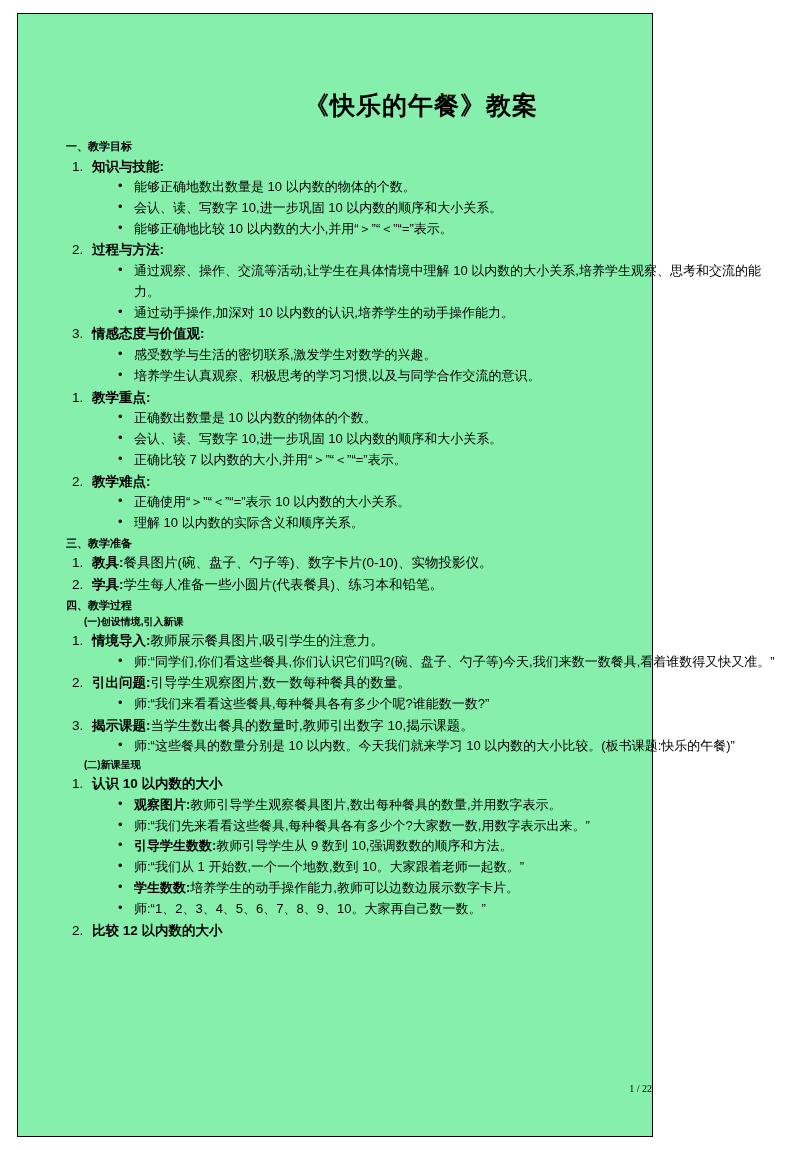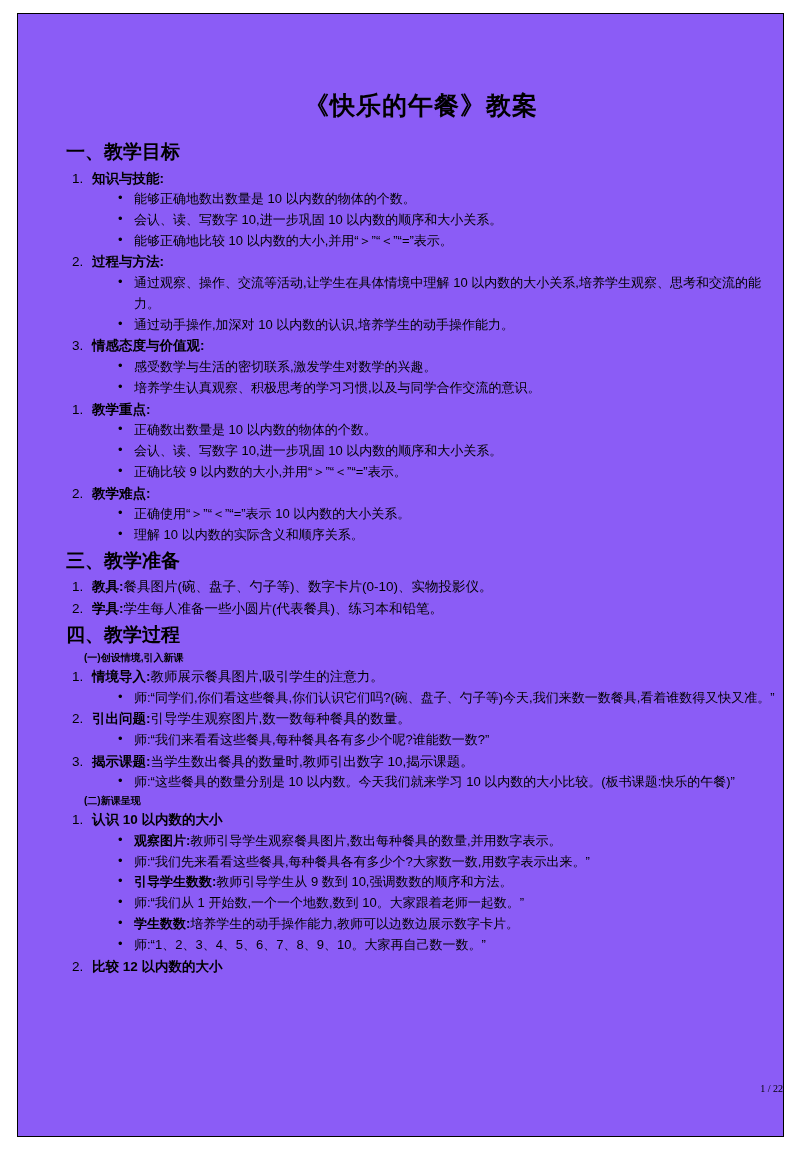--- a/index.html
+++ b/index.html
@@ -16,42 +16,42 @@
     background: #ffffff;
     position: relative;
     margin: 0 auto;
     box-sizing: border-box;
     overflow: hidden;
   }
   .sheet {
     position: absolute;
     left: 17px;
     top: 13px;
-    width: 767px;
+    width: 636px;
     height: 1124px;
     border: 1px solid #000;
     box-sizing: border-box;
-    background: #8b5cf6;
+    background: #86efac;
   }
   .content {
     position: absolute;
     left: 48px;
     top: 75px;
     width: 710px;
   }
   .doc-title {
     text-align: center;
     font-size: 25px;
     font-weight: bold;
     letter-spacing: 1px;
     margin: 0 0 16px 0;
     font-family: "DejaVu Sans", "Liberation Sans", sans-serif;
   }
   .lvl1 {
-    font-size: 19px;
+    font-size: 11px;
     font-weight: bold;
     margin: 1px 0 1px 0;
     line-height: 1.5;
   }
   .lvl2 {
     font-size: 13.5px;
     margin: 0 0 0 0;
     line-height: 1.6;
     padding-left: 26px;
     position: relative;
@@ -136,21 +136,21 @@
       <div class="lvl3"><span class="bullet">•</span><span>感受数学与生活的密切联系,激发学生对数学的兴趣。</span></div>
       <div class="lvl3"><span class="bullet">•</span><span>培养学生认真观察、积极思考的学习习惯,以及与同学合作交流的意识。</span></div>
 
 
       <div class="lvl2">
         <span class="num">1.</span>
         <span class="lead">教学重点:</span>
       </div>
       <div class="lvl3"><span class="bullet">•</span><span>正确数出数量是 10 以内数的物体的个数。</span></div>
       <div class="lvl3"><span class="bullet">•</span><span>会认、读、写数字 10,进一步巩固 10 以内数的顺序和大小关系。</span></div>
-      <div class="lvl3"><span class="bullet">•</span><span>正确比较 9 以内数的大小,并用“＞”“＜”“=”表示。</span></div>
+      <div class="lvl3"><span class="bullet">•</span><span>正确比较 7 以内数的大小,并用“＞”“＜”“=”表示。</span></div>
 
       <div class="lvl2">
         <span class="num">2.</span>
         <span class="lead">教学难点:</span>
       </div>
       <div class="lvl3"><span class="bullet">•</span><span>正确使用“＞”“＜”“=”表示 10 以内数的大小关系。</span></div>
       <div class="lvl3"><span class="bullet">•</span><span>理解 10 以内数的实际含义和顺序关系。</span></div>
 
       <div class="lvl1">三、教学准备</div>
 

